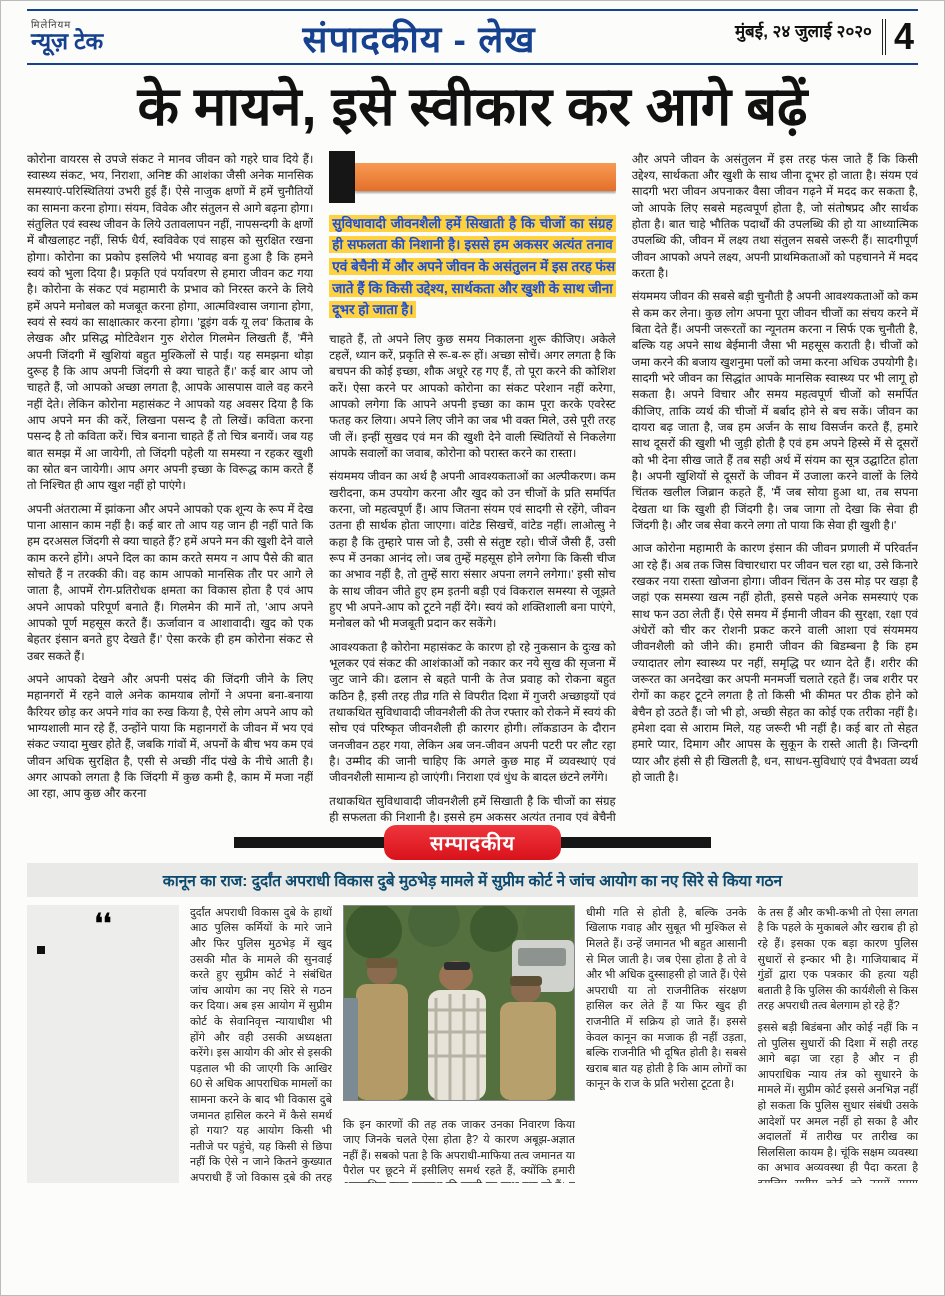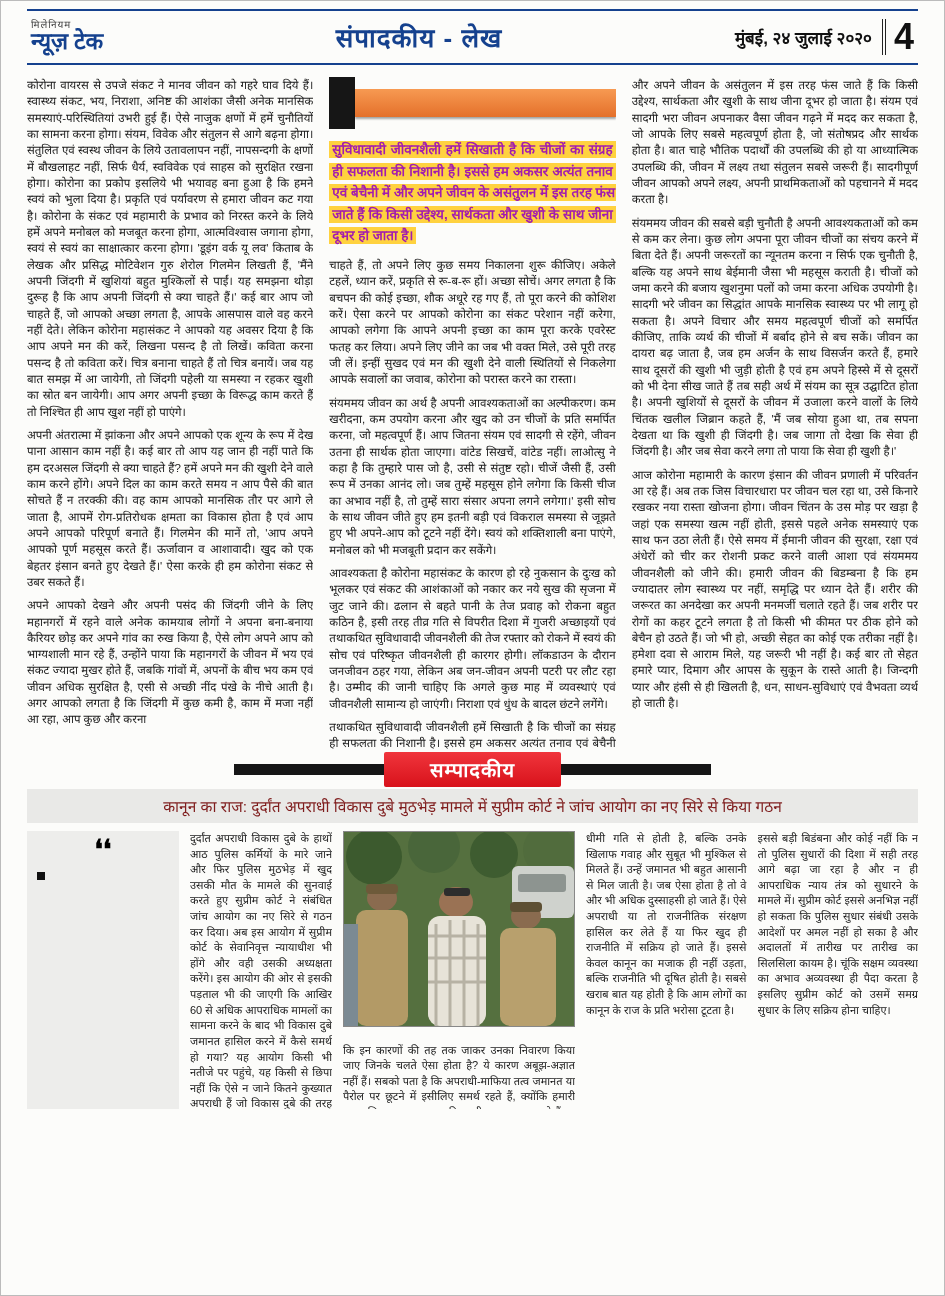--- a/index.html
+++ b/index.html
@@ -13,22 +13,22 @@
   }
   
   .masthead {
     display:flex; align-items:center; justify-content:space-between;
     border-top:2px solid #15418e; border-bottom:2px solid #15418e;
     padding:3px 4px; height:56px; margin-bottom:2px;
   }
   .brand-block { line-height:1.05; }
   .brand-small { font-size:10px; color:#444; letter-spacing:1px; }
   .brand { color:#15418e; font-weight:bold; font-size:23px;font-family:Liberation Serif, serif; }
-  .section-title { color:#15418e; font-weight:bold; font-size:26px; letter-spacing:1px; }
-  .date-block { display:flex; align-items:center; gap:10px; }
+  .section-title { color:#15418e; font-weight:bold; font-size:37px; letter-spacing:1px; }
+  .date-block { display:flex; align-items:flex-start; gap:10px; }
   .dateline { font-weight:bold; font-size:17px; color:#101010; }
   .pageno {
     font-size:36px; font-weight:bold; color:#101010;
     border-left:4px double #222; padding-left:8px; line-height:1;
   }
   
   .headline {
     text-align:center; font-weight:bold; color:#111;
     font-size:54px; line-height:1.18; margin:10px 0 12px;
   }
@@ -38,33 +38,33 @@
   .col { flex:1 1 0; font-size:11.5px; line-height:1.42; text-align:justify; overflow:hidden; }
   .col p { margin:0 0 7px; }
   .col2-art { display:flex; height:52px; margin-bottom:10px; }
   .art-black { width:26px; background:#161616; }
   .art-orange { flex:1; height:28px; margin-top:12px;
     background:linear-gradient(#f79a52, #e4702a); box-shadow:0 2px 2px rgba(0,0,0,.35); }
   .quote-box { font-size:13.5px; font-weight:bold; line-height:1.6; margin-bottom:10px; text-align:justify; }
   .quote-box span.hl {
     background:#ffd23f; padding:1px 3px;
     -webkit-box-decoration-break:clone; box-decoration-break:clone;
-    color:#a21caf;
+    color:#1d4ed8;
   }
   
   .ribbon-row { display:flex; align-items:center; justify-content:center; margin:2px 0 4px; height:32px; }
   .ribbon-bar { width:150px; height:11px; background:#161616; }
   .ribbon {
     background:linear-gradient(#f0353c,#d8121b); color:#fff; font-weight:bold;
-    font-size:20px; padding:4px 46px; border-radius:2px; letter-spacing:1px;
+    font-size:20px; padding:4px 46px; border-radius:12px; letter-spacing:1px;
   }
   .subheadline {
-    background:#e9e9e7; text-align:center; font-weight:normal;
+    background:#e9e9e7; text-align:center; font-weight:bold;
     font-size:15.5px; padding:6px 10px; margin:0 0 8px;
-    color:#7f1d1d;
+    color:#0c4a6e;
   }
   
   .bottom { display:flex; gap:11px; height:278px; overflow:hidden; }
   .pull-quote {
     width:152px; flex:0 0 152px; background:#ededeb; padding:8px 10px;
     font-weight:bold; font-size:16.5px; line-height:1.55; color:#17232e;
     overflow:hidden;
   }
   .qmark { font-size:26px; line-height:.8; color:#000; text-align:center; margin-bottom:2px; }
   .sq { display:inline-block; width:8px; height:8px; background:#111; margin-right:4px; }
@@ -87,20 +87,21 @@
       <div class="brand">न्यूज़ टेक</div>
     </div>
     <div class="section-title">संपादकीय - लेख</div>
     <div class="date-block">
       <div class="dateline">मुंबई, २४ जुलाई २०२०</div>
       <div class="pageno">4</div>
     </div>
   </div>
 
   <div class="headline">
+    <div>के मायने, इसे स्वीकार कर आगे बढ़ें</div>
   </div>
 
   <div class="cols">
     <div class="col">
       <p>कोरोना वायरस से उपजे संकट ने मानव जीवन को गहरे घाव दिये हैं। स्वास्थ्य संकट, भय, निराशा, अनिष्ट की आशंका जैसी अनेक मानसिक समस्याएं-परिस्थितियां उभरी हुई हैं। ऐसे नाजुक क्षणों में हमें चुनौतियों का सामना करना होगा। संयम, विवेक और संतुलन से आगे बढ़ना होगा। संतुलित एवं स्वस्थ जीवन के लिये उतावलापन नहीं, नापसन्दगी के क्षणों में बौखलाहट नहीं, सिर्फ धैर्य, स्वविवेक एवं साहस को सुरक्षित रखना होगा। कोरोना का प्रकोप इसलिये भी भयावह बना हुआ है कि हमने स्वयं को भुला दिया है। प्रकृति एवं पर्यावरण से हमारा जीवन कट गया है। कोरोना के संकट एवं महामारी के प्रभाव को निरस्त करने के लिये हमें अपने मनोबल को मजबूत करना होगा, आत्मविश्वास जगाना होगा, स्वयं से स्वयं का साक्षात्कार करना होगा। 'डूइंग वर्क यू लव' किताब के लेखक और प्रसिद्ध मोटिवेशन गुरु शेरोल गिलमेन लिखती हैं, 'मैंने अपनी जिंदगी में खुशियां बहुत मुश्किलों से पाईं। यह समझना थोड़ा दुरूह है कि आप अपनी जिंदगी से क्या चाहते हैं।' कई बार आप जो चाहते हैं, जो आपको अच्छा लगता है, आपके आसपास वाले वह करने नहीं देते। लेकिन कोरोना महासंकट ने आपको यह अवसर दिया है कि आप अपने मन की करें, लिखना पसन्द है तो लिखें। कविता करना पसन्द है तो कविता करें। चित्र बनाना चाहते हैं तो चित्र बनायें। जब यह बात समझ में आ जायेगी, तो जिंदगी पहेली या समस्या न रहकर खुशी का स्रोत बन जायेगी। आप अगर अपनी इच्छा के विरूद्ध काम करते हैं तो निश्चित ही आप खुश नहीं हो पाएंगे।</p>
       <p>अपनी अंतरात्मा में झांकना और अपने आपको एक शून्य के रूप में देख पाना आसान काम नहीं है। कई बार तो आप यह जान ही नहीं पाते कि हम दरअसल जिंदगी से क्या चाहते हैं? हमें अपने मन की खुशी देने वाले काम करने होंगे। अपने दिल का काम करते समय न आप पैसे की बात सोचते हैं न तरक्की की। वह काम आपको मानसिक तौर पर आगे ले जाता है, आपमें रोग-प्रतिरोधक क्षमता का विकास होता है एवं आप अपने आपको परिपूर्ण बनाते हैं। गिलमेन की मानें तो, 'आप अपने आपको पूर्ण महसूस करते हैं। ऊर्जावान व आशावादी। खुद को एक बेहतर इंसान बनते हुए देखते हैं।' ऐसा करके ही हम कोरोना संकट से उबर सकते हैं।</p>
       <p>अपने आपको देखने और अपनी पसंद की जिंदगी जीने के लिए महानगरों में रहने वाले अनेक कामयाब लोगों ने अपना बना-बनाया कैरियर छोड़ कर अपने गांव का रुख किया है, ऐसे लोग अपने आप को भाग्यशाली मान रहे हैं, उन्होंने पाया कि महानगरों के जीवन में भय एवं संकट ज्यादा मुखर होते हैं, जबकि गांवों में, अपनों के बीच भय कम एवं जीवन अधिक सुरक्षित है, एसी से अच्छी नींद पंखे के नीचे आती है। अगर आपको लगता है कि जिंदगी में कुछ कमी है, काम में मजा नहीं आ रहा, आप कुछ और करना</p>
     </div>
     <div class="col">
       <div class="col2-art">
@@ -177,18 +178,19 @@
       <div class="under-photo">
         <p>कि इन कारणों की तह तक जाकर उनका निवारण किया जाए जिनके चलते ऐसा होता है? ये कारण अबूझ-अज्ञात नहीं हैं। सबको पता है कि अपराधी-माफिया तत्व जमानत या पैरोल पर छूटने में इसीलिए समर्थ रहते हैं, क्योंकि हमारी आपराधिक न्याय व्यवस्था की खामी का लाभ उठा रहे हैं। न केवल उनके मामलों की सुनवाई बेहद</p>
       </div>
     </div>
 
     <div class="b-col b-colB">
       <p>धीमी गति से होती है, बल्कि उनके खिलाफ गवाह और सुबूत भी मुश्किल से मिलते हैं। उन्हें जमानत भी बहुत आसानी से मिल जाती है। जब ऐसा होता है तो वे और भी अधिक दुस्साहसी हो जाते हैं। ऐसे अपराधी या तो राजनीतिक संरक्षण हासिल कर लेते हैं या फिर खुद ही राजनीति में सक्रिय हो जाते हैं। इससे केवल कानून का मजाक ही नहीं उड़ता, बल्कि राजनीति भी दूषित होती है। सबसे खराब बात यह होती है कि आम लोगों का कानून के राज के प्रति भरोसा टूटता है।</p>
     </div>
 
     <div class="b-col b-colC">
+      <p>के तस हैं और कभी-कभी तो ऐसा लगता है कि पहले के मुकाबले और खराब ही हो रहे हैं। इसका एक बड़ा कारण पुलिस सुधारों से इन्कार भी है। गाजियाबाद में गुंडों द्वारा एक पत्रकार की हत्या यही बताती है कि पुलिस की कार्यशैली से किस तरह अपराधी तत्व बेलगाम हो रहे हैं?</p>
       <p>इससे बड़ी बिडंबना और कोई नहीं कि न तो पुलिस सुधारों की दिशा में सही तरह आगे बढ़ा जा रहा है और न ही आपराधिक न्याय तंत्र को सुधारने के मामले में। सुप्रीम कोर्ट इससे अनभिज्ञ नहीं हो सकता कि पुलिस सुधार संबंधी उसके आदेशों पर अमल नहीं हो सका है और अदालतों में तारीख पर तारीख का सिलसिला कायम है। चूंकि सक्षम व्यवस्था का अभाव अव्यवस्था ही पैदा करता है इसलिए सुप्रीम कोर्ट को उसमें समग्र सुधार के लिए सक्रिय होना चाहिए।</p>
     </div>
 
   </div>
 
 </div>
 
 </body></html>

